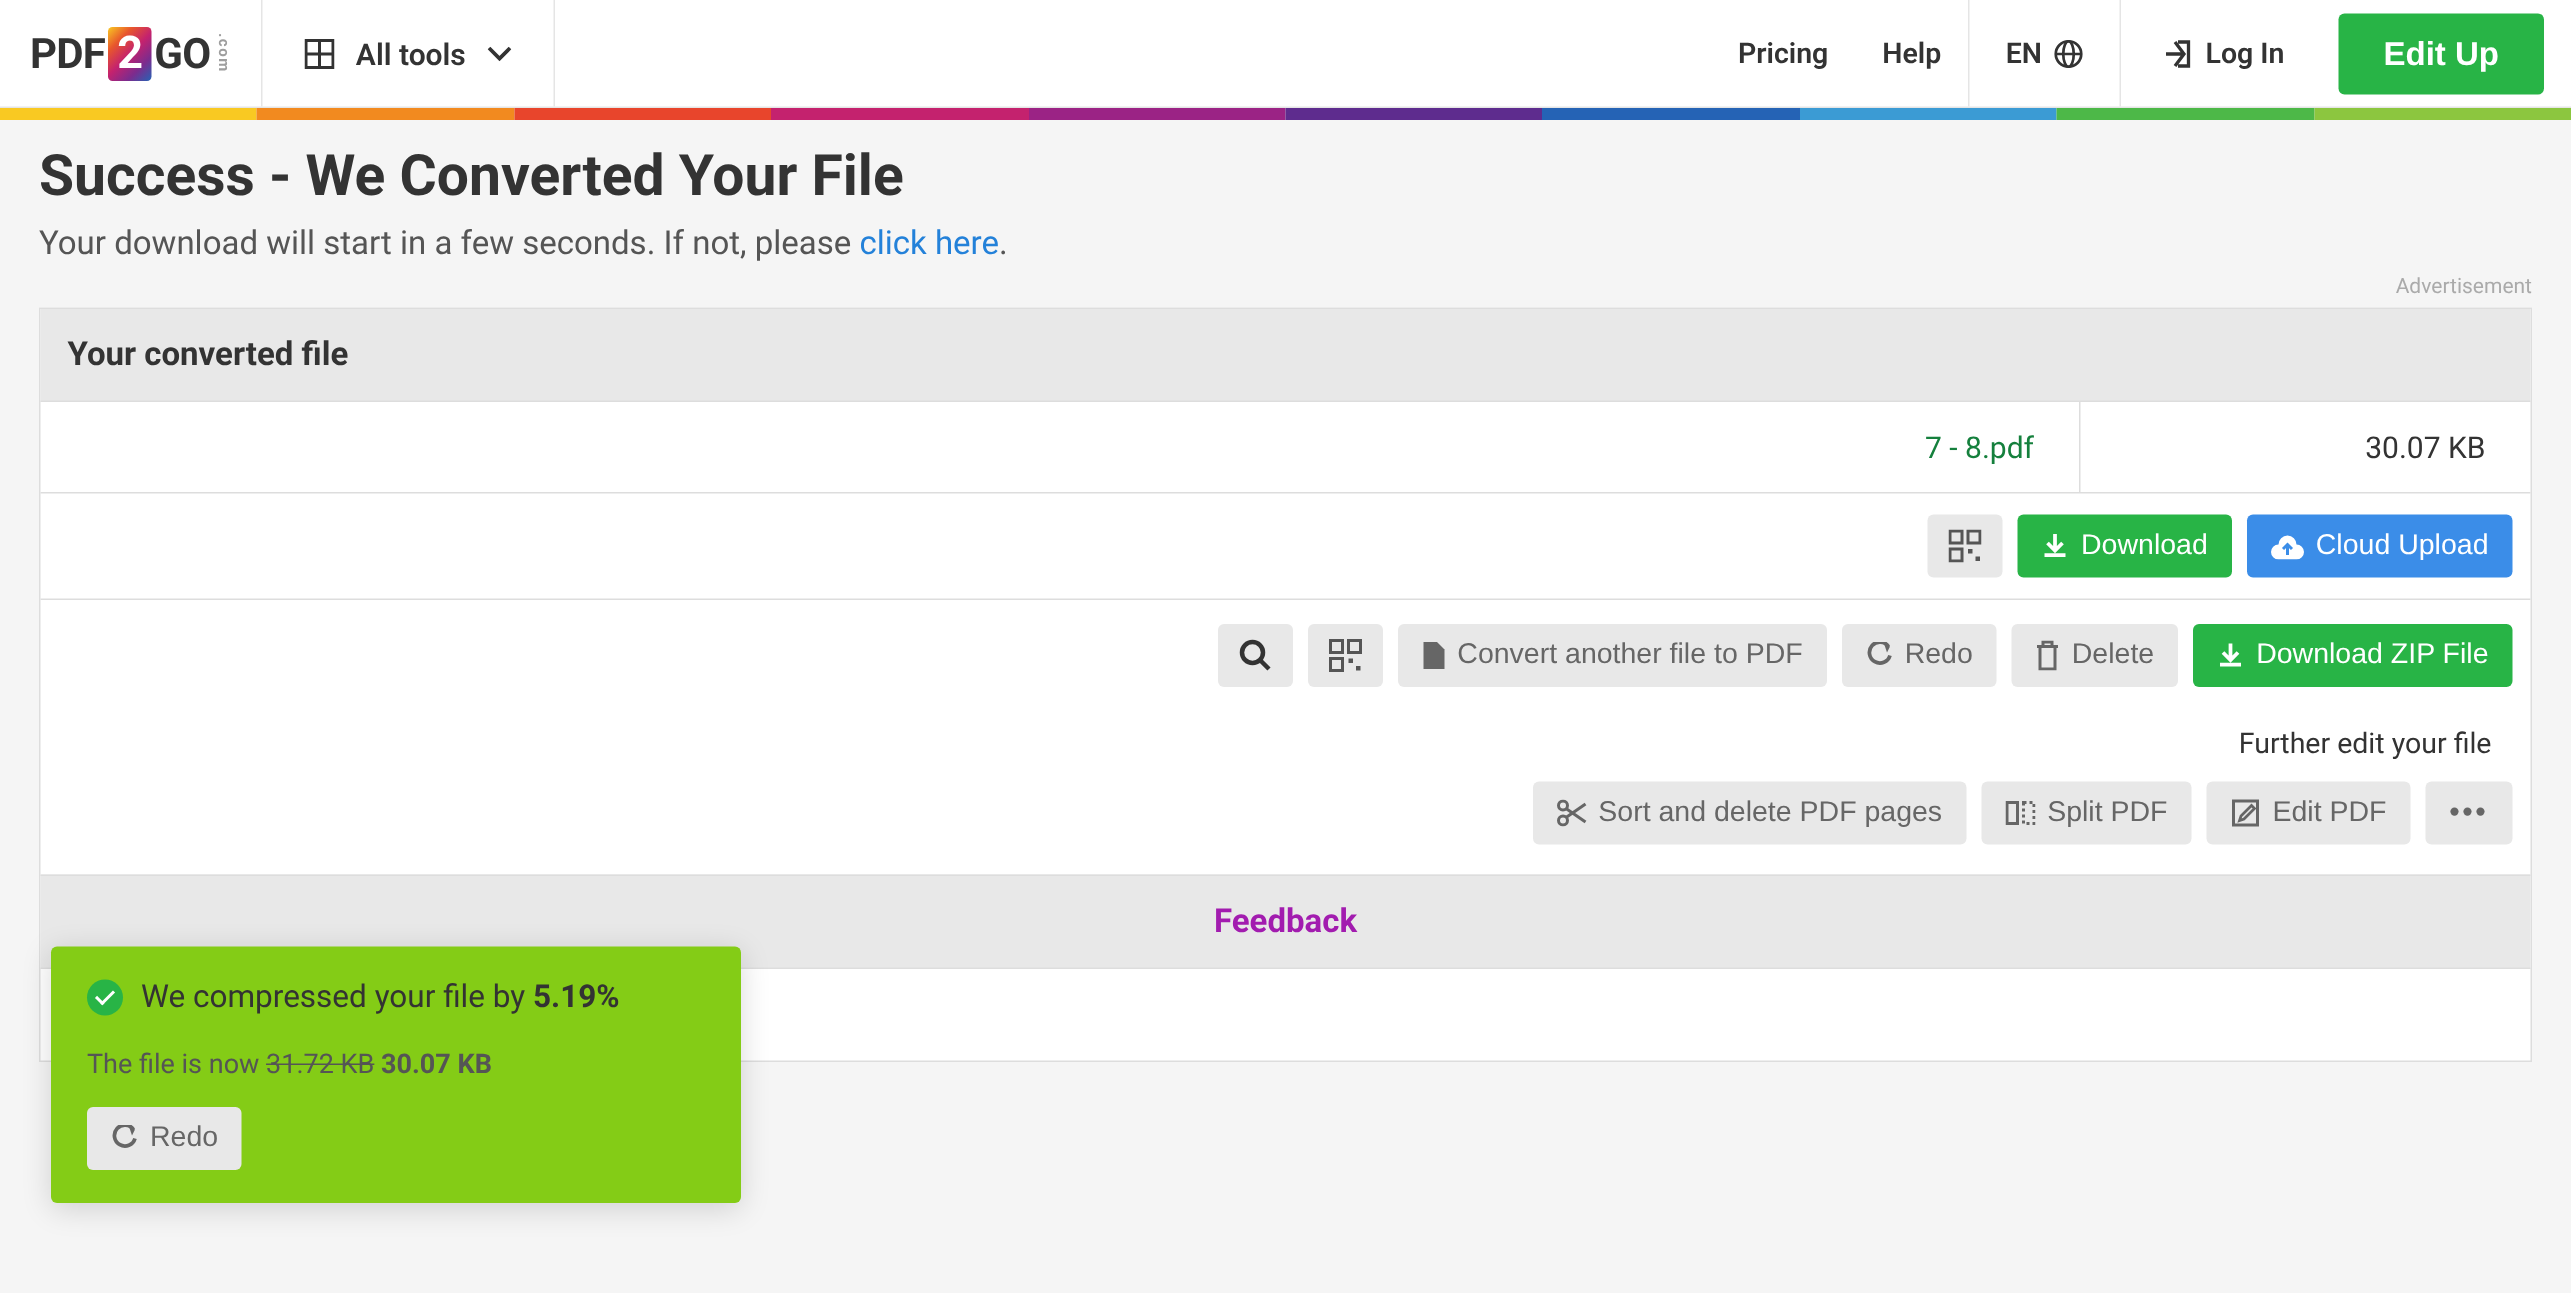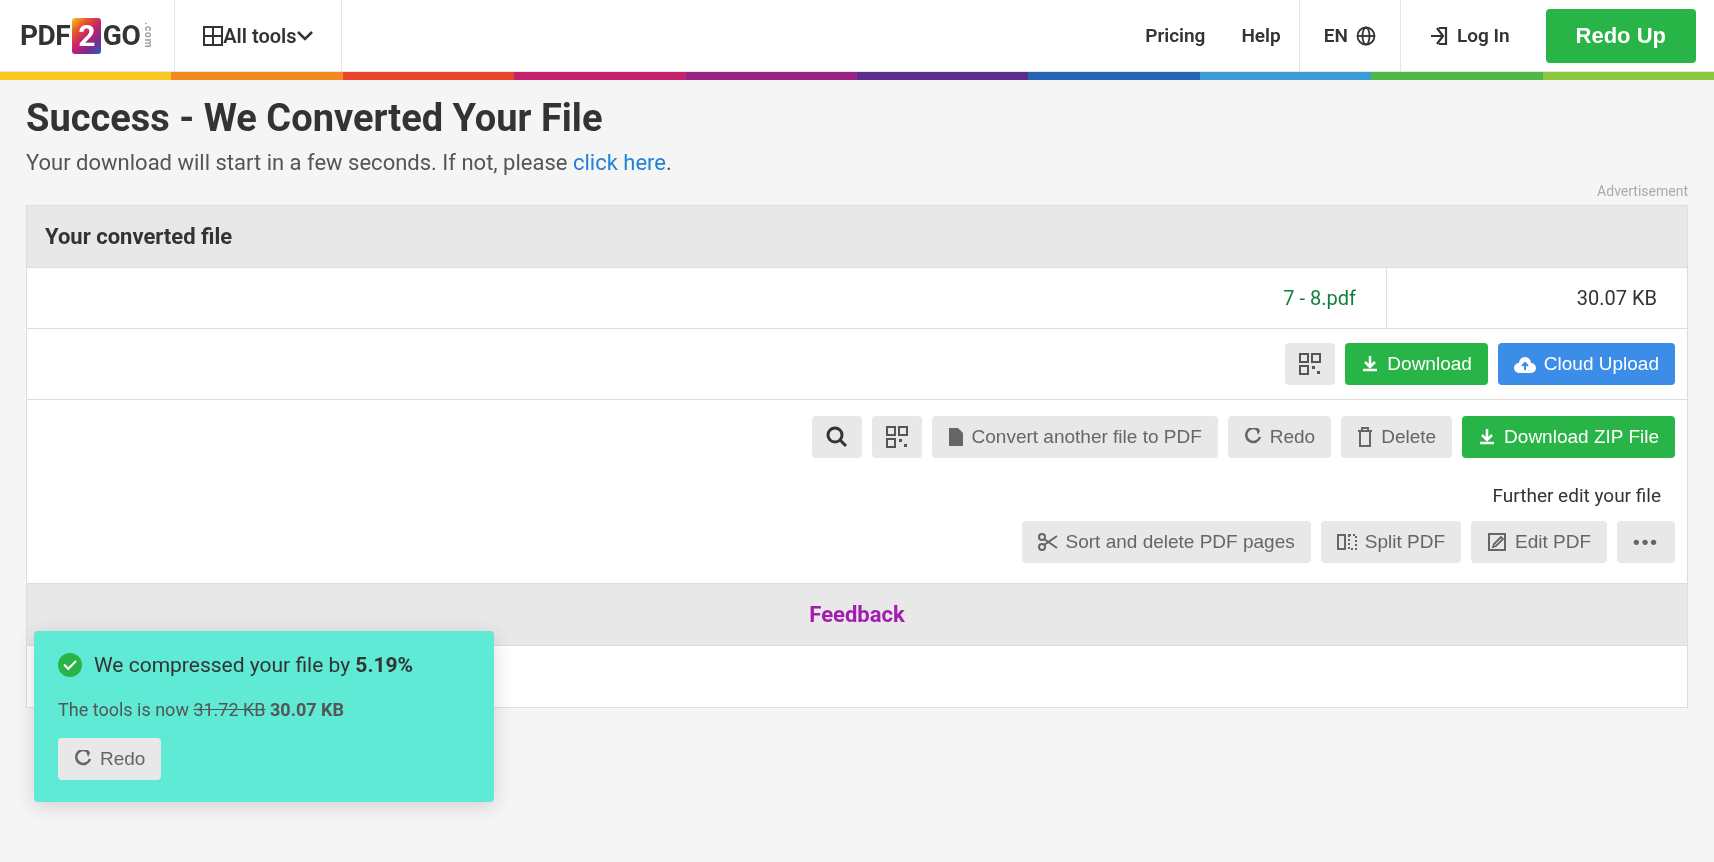--- a/index.html
+++ b/index.html
@@ -7,21 +7,21 @@
 
 
 .header { background: #fff; display: flex; align-items: center; height: 72px; border-bottom: 1px solid #e5e5e5; }
 .logo { display: flex; align-items: center; padding: 0 20px; height: 100%; border-right: 1px solid #e5e5e5; }
 .logo-text { font-size: 28px; font-weight: 700; letter-spacing: -0.5px; display: flex; align-items: center; }
 .logo-pdf { color: #333; }
 .logo-2 { background: linear-gradient(135deg, #f9c922 0%, #e8572c 25%, #c4226e 50%, #7b2c8e 75%, #2563b5 100%); color: #fff; padding: 0 6px; margin: 0 2px; border-radius: 3px; font-size: 30px; display: inline-flex; align-items: center; height: 36px; }
 .logo-go { color: #333; }
 .logo-com { color: #9e9e9e; font-size: 10px; writing-mode: vertical-lr; margin-left: 3px; letter-spacing: 1px; }
 
-.nav-section { display: flex; align-items: center; padding: 0 28px; height: 100%; border-right: 1px solid #e5e5e5; cursor: pointer; }
+.nav-section { display: flex; align-items: center; padding: 0 28px; height: 100%; border-right: 1px solid #e5e5e5; gap: 14px; cursor: pointer; }
 .all-tools { font-size: 20px; font-weight: 600; color: #333; }
 
 .header-spacer { flex: 1; }
 .nav-link { font-size: 19px; font-weight: 600; color: #333; padding: 0 18px; cursor: pointer; }
 .lang-section { display: flex; align-items: center; gap: 8px; padding: 0 24px; height: 100%; border-left: 1px solid #e5e5e5; border-right: 1px solid #e5e5e5; cursor: pointer; font-size: 19px; font-weight: 600; }
 
 .login-btn { display: flex; align-items: center; gap: 8px; padding: 0 28px; font-size: 19px; font-weight: 600; cursor: pointer; }
 .signup-btn { background: #28b446; color: #fff; font-size: 22px; font-weight: 700; border: none; padding: 14px 30px; margin: 0 18px 0 8px; border-radius: 4px; cursor: pointer; }
 
 
@@ -54,21 +54,21 @@
 .further-edit { text-align: right; padding: 10px 26px 4px; font-size: 19px; color: #333; }
 .edit-row { display: flex; justify-content: flex-end; gap: 10px; padding: 10px 12px 20px; flex-wrap: wrap; }
 
 .feedback-header { background: #e8e8e8; border-top: 1px solid #ddd; border-bottom: 1px solid #ddd; padding: 18px; text-align: center; font-size: 22px; font-weight: 700; color: #a21caf; }
 .feedback-body { padding: 20px 26px; }
 .radio-row { display: flex; gap: 22px; color: #888; font-size: 18px; }
 .radio-item { display: flex; align-items: center; gap: 6px; }
 .radio-circle { width: 16px; height: 16px; border: 2px solid #aaa; border-radius: 50%; }
 
 
-.toast { position: fixed; left: 34px; bottom: 60px; background: #5eead4; border-radius: 4px; box-shadow: 0 4px 20px rgba(0,0,0,0.15); padding: 22px 24px; width: 460px; z-index: 100; }
+.toast { position: fixed; left: 34px; bottom: 60px; background: #84cc16; border-radius: 4px; box-shadow: 0 4px 20px rgba(0,0,0,0.15); padding: 22px 24px; width: 460px; z-index: 100; }
 .toast-top { display: flex; align-items: center; gap: 12px; font-size: 21px; color: #333; }
 .check-circle { width: 24px; height: 24px; background: #28b446; border-radius: 50%; display: flex; align-items: center; justify-content: center; flex-shrink: 0; }
 .check-circle::after { content: ""; width: 10px; height: 5px; border-left: 2.5px solid #fff; border-bottom: 2.5px solid #fff; transform: rotate(-45deg); margin-top: -3px; }
 .toast-pct { font-weight: 700; }
 .toast-sub { font-size: 18px; color: #555; margin-top: 22px; }
 .strike { text-decoration: line-through; }
 .toast-new { font-weight: 700; }
 .toast-btn { margin-top: 18px; }
 
 
@@ -117,21 +117,21 @@
   </div>
   <div class="login-btn">
     <span class="icon">
       <svg width="20" height="20" viewBox="0 0 20 20">
           <path d="M8 2 L2 10 L8 18 M2 10 L14 10" fill="none" stroke="#333" stroke-width="2.2" transform="scale(-1,1) translate(-16,0)"></path>
           <path d="M10 2 L17 2 L17 18 L10 18" fill="none" stroke="#333" stroke-width="2.2"></path>
         </svg>
     </span>
     <span>Log In</span>
   </div>
-  <button class="signup-btn">Redo Up</button>
+  <button class="signup-btn">Edit Up</button>
 </div>
 
 <div class="rainbow">
   <div class="r1"></div>
     <div class="r2"></div>
     <div class="r3"></div>
     <div class="r4"></div>
     <div class="r5"></div>
     <div class="r6"></div>
     <div class="r7"></div>
@@ -306,21 +306,21 @@
 </div>
 
 <div class="toast">
   <div class="toast-top">
     <span class="check-circle"></span>
     <span>
       <span>We compressed your file by </span><span class="toast-pct">5.19%</span>
     </span>
   </div>
   <div class="toast-sub">
-    <span>The tools is now </span><span class="strike">31.72 KB</span> <span class="toast-new">30.07 KB</span>
+    <span>The file is now </span><span class="strike">31.72 KB</span> <span class="toast-new">30.07 KB</span>
   </div>
   <div class="toast-btn">
     <button class="btn btn-light">
       <span class="icon">
         <svg width="18" height="18" viewBox="0 0 18 18">
             <path d="M15 3 A7 7 0 1 0 16 9" fill="none" stroke="#666" stroke-width="2.5"></path>
             <path d="M12 1 L16 3 L14 7" fill="#666"></path>
           </svg>
       </span>
       <span>Redo</span>

